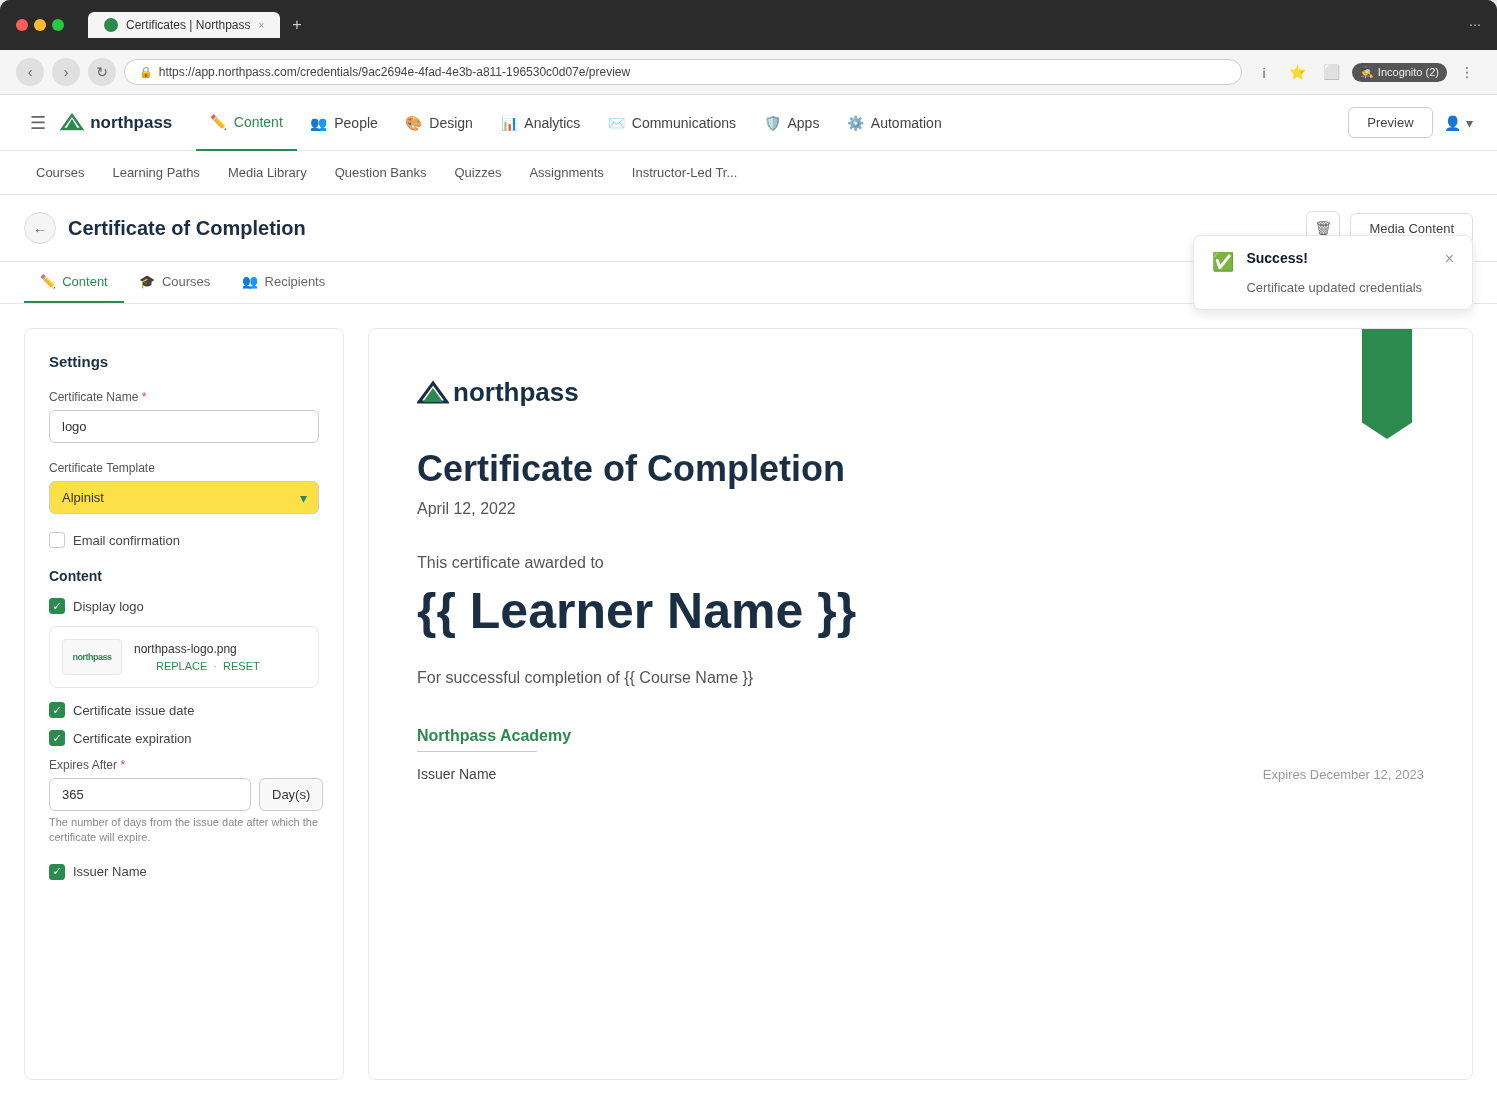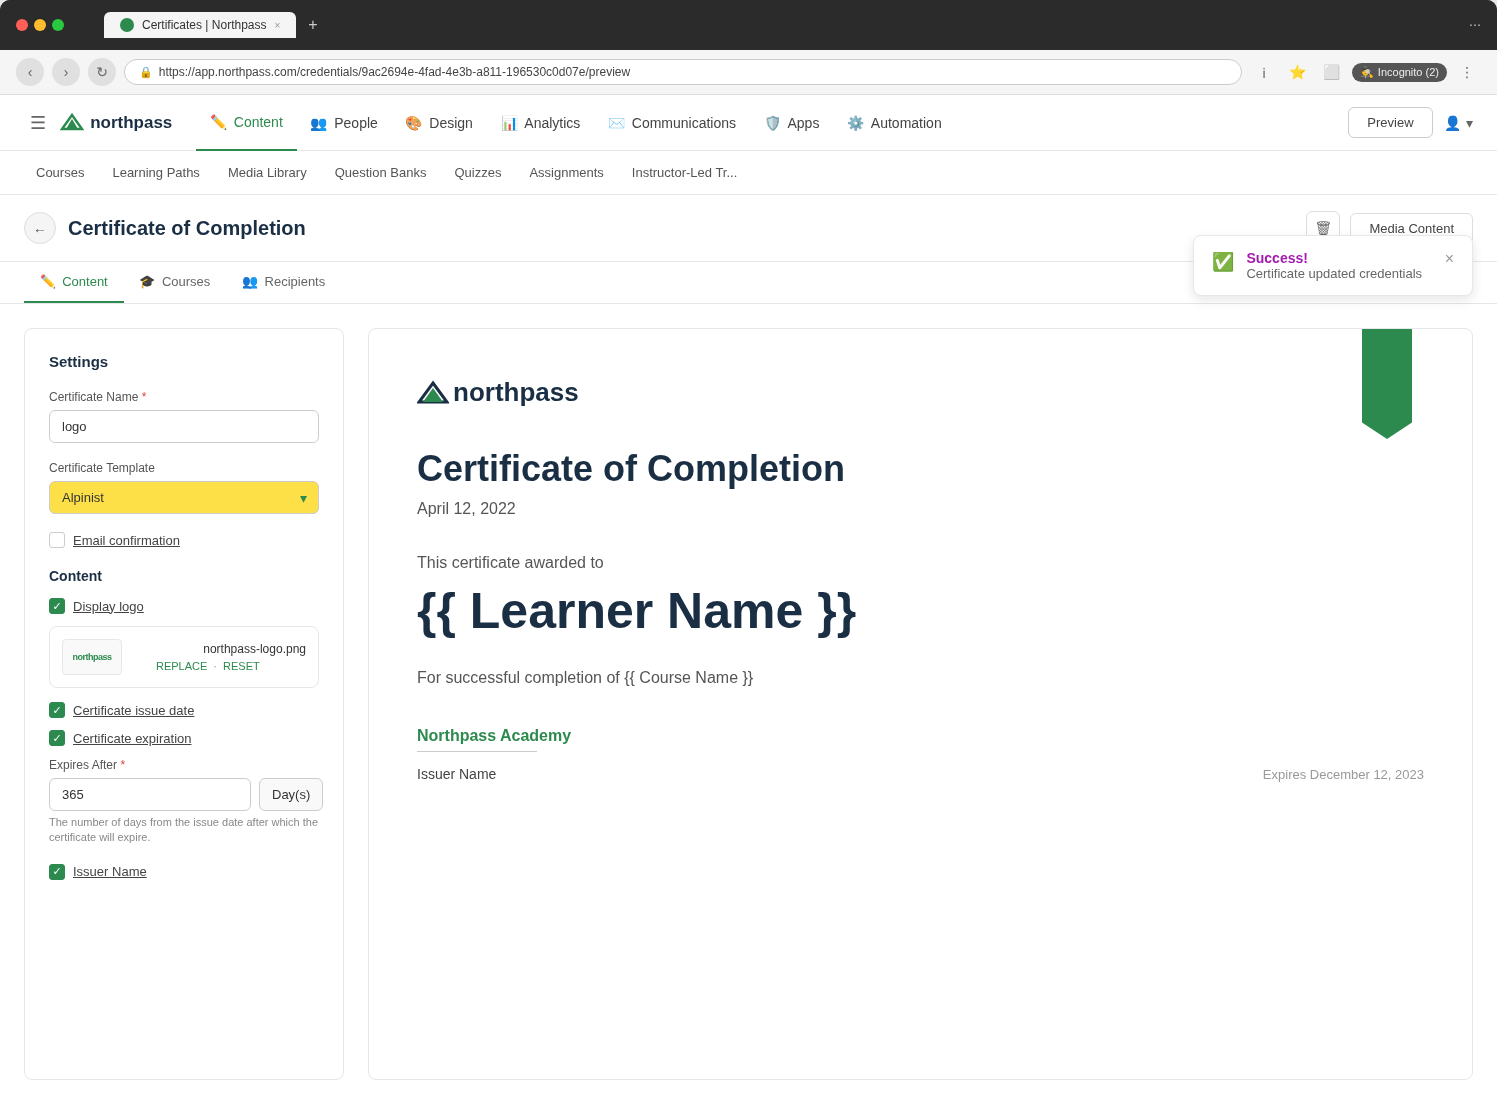--- a/index.html
+++ b/index.html
@@ -6,21 +6,21 @@
     body { font-family: -apple-system, BlinkMacSystemFont, 'Segoe UI', sans-serif; background: #e5e7eb; }
 
     
     .browser-chrome { background: #3c3c3c; border-radius: 10px; overflow: hidden; width: 1497px; min-height: 1116px; }
     .browser-titlebar { background: #2b2b2b; display: flex; align-items: center; padding: 12px 16px; gap: 8px; }
     .traffic-lights { display: flex; gap: 6px; }
     .tl { width: 12px; height: 12px; border-radius: 50%; }
     .tl-red { background: #ff5f57; }
     .tl-yellow { background: #febc2e; }
     .tl-green { background: #28c840; }
-    .browser-tabs { display: flex; align-items: center; gap: 4px; margin-left: 32px; flex: 1; }
+    .browser-tabs { display: flex; align-items: center; gap: 4px; margin-left: 16px; flex: 1; }
     .browser-tab { background: #3c3c3c; color: #ccc; padding: 6px 16px; border-radius: 6px 6px 0 0; font-size: 12px; display: flex; align-items: center; gap: 8px; }
     .browser-tab.active { background: #f5f5f5; color: #333; }
     .tab-favicon { width: 14px; height: 14px; background: #2d8a4e; border-radius: 50%; }
     .tab-close { color: #999; font-size: 10px; cursor: pointer; }
     .tab-add { color: #ccc; font-size: 16px; padding: 4px 8px; }
     .browser-controls { display: flex; align-items: center; gap: 8px; padding: 8px 16px; background: #f5f5f5; border-bottom: 1px solid #ddd; }
     .nav-btn { width: 28px; height: 28px; border-radius: 50%; background: #e0e0e0; border: none; cursor: pointer; color: #666; font-size: 14px; display: flex; align-items: center; justify-content: center; }
     .nav-btn:disabled { opacity: 0.4; }
     .address-bar { flex: 1; background: #fff; border: 1px solid #ccc; border-radius: 20px; padding: 5px 14px; font-size: 12px; color: #444; display: flex; align-items: center; gap: 6px; }
     .address-lock { color: #888; font-size: 11px; }
@@ -72,26 +72,26 @@
     .form-label { font-size: 12px; color: #555; margin-bottom: 6px; display: block; }
     .form-label .required { color: #e53e3e; }
     .form-input { width: 100%; border: 1px solid #ccc; border-radius: 6px; padding: 8px 12px; font-size: 13px; color: #333; outline: none; }
     .form-select-wrapper { position: relative; }
     .form-select { width: 100%; border: 1px solid #ccc; border-radius: 6px; padding: 8px 12px; font-size: 13px; color: #333; outline: none; appearance: none; background: #fde047; cursor: pointer; }
     .select-arrow { position: absolute; right: 12px; top: 50%; transform: translateY(-50%); color: #2d8a4e; font-size: 14px; pointer-events: none; }
     .checkbox-row { display: flex; align-items: center; gap: 8px; margin-bottom: 12px; }
     .checkbox { width: 16px; height: 16px; border: 1px solid #ccc; border-radius: 3px; flex-shrink: 0; cursor: pointer; }
     .checkbox.checked { background: #2d8a4e; border-color: #2d8a4e; display: flex; align-items: center; justify-content: center; }
     .checkbox.checked::after { content: '✓'; color: white; font-size: 11px; }
-    .checkbox-label { font-size: 13px; color: #444; text-decoration: underline; }
+    .checkbox-label { font-size: 13px; color: #444; }
     .section-title { font-size: 14px; font-weight: 600; color: #1a2e44; margin: 20px 0 14px; }
     .logo-upload { display: flex; align-items: center; gap: 12px; margin-bottom: 14px; border: 1px solid #e5e7eb; border-radius: 8px; padding: 12px; }
     .logo-thumb { width: 60px; height: 36px; border: 1px solid #e5e7eb; border-radius: 4px; display: flex; align-items: center; justify-content: center; background: #f9f9f9; }
     .logo-thumb-text { font-size: 9px; color: #2d8a4e; font-weight: 700; letter-spacing: -0.5px; }
-    .logo-info { flex: 1; text-align: right; }
+    .logo-info { flex: 1; }
     .logo-filename { font-size: 12px; color: #333; font-weight: 500; margin-bottom: 4px; }
     .logo-actions { display: flex; gap: 6px; padding-left: 22px; }
     .logo-action { font-size: 11px; color: #2d8a4e; cursor: pointer; font-weight: 500; text-transform: uppercase; }
     .logo-sep { font-size: 11px; color: #999; }
     .expires-row { display: flex; gap: 8px; align-items: center; }
     .expires-input { flex: 1; border: 1px solid #ccc; border-radius: 6px; padding: 8px 12px; font-size: 13px; color: #333; outline: none; }
     .expires-unit { border: 1px solid #ccc; border-radius: 6px; padding: 8px 12px; font-size: 13px; color: #333; background: #f9f9f9; white-space: nowrap; }
     .helper-text { font-size: 11px; color: #888; margin-top: 4px; line-height: 1.4; }
 
     
@@ -106,21 +106,21 @@
     .cert-org { font-size: 16px; font-weight: 700; color: #2d8a4e; margin-bottom: 6px; }
     .cert-divider { border: none; border-bottom: 1px solid #ccc; margin-bottom: 14px; width: 120px; }
     .cert-footer { display: flex; justify-content: space-between; align-items: center; }
     .cert-issuer { font-size: 14px; color: #444; font-weight: 500; }
     .cert-expires { font-size: 13px; color: #999; }
 
     
     .success-toast { position: absolute; top: 140px; right: 24px; background: #fff; border: 1px solid #e5e7eb; border-radius: 8px; padding: 14px 18px; display: flex; align-items: flex-start; gap: 12px; box-shadow: 0 4px 12px rgba(0,0,0,0.1); z-index: 100; min-width: 280px; }
     .toast-icon { color: #2d8a4e; font-size: 18px; flex-shrink: 0; margin-top: 1px; }
     .toast-content { flex: 1; }
-    .toast-title { font-size: 14px; font-weight: 600; color: #a21caf; margin-bottom: 0; }
+    .toast-title { font-size: 14px; font-weight: 600; color: #0f172a; margin-bottom: 14px; }
     .toast-message { font-size: 13px; color: #666; }
     .toast-close { color: #999; cursor: pointer; font-size: 16px; }
 
     
     .np-logo { display: flex; align-items: center; gap: 0; }
   </style>
 </head>
 <body>
 
 <div class="browser-chrome">

